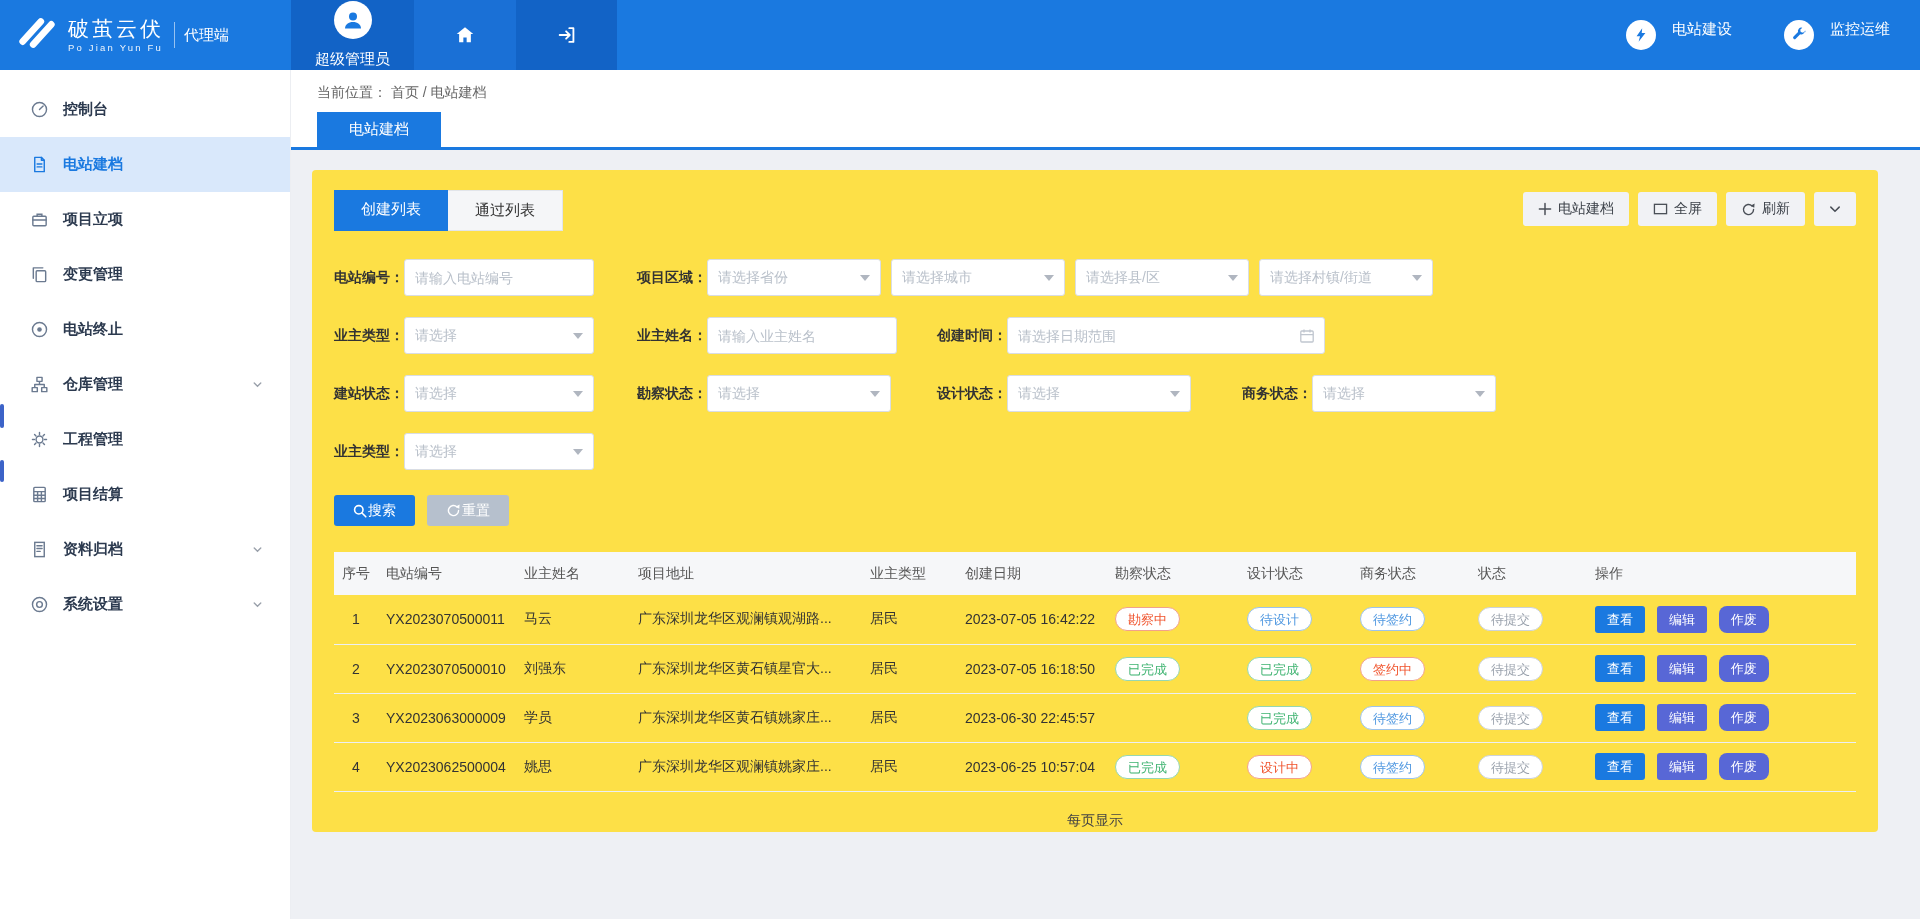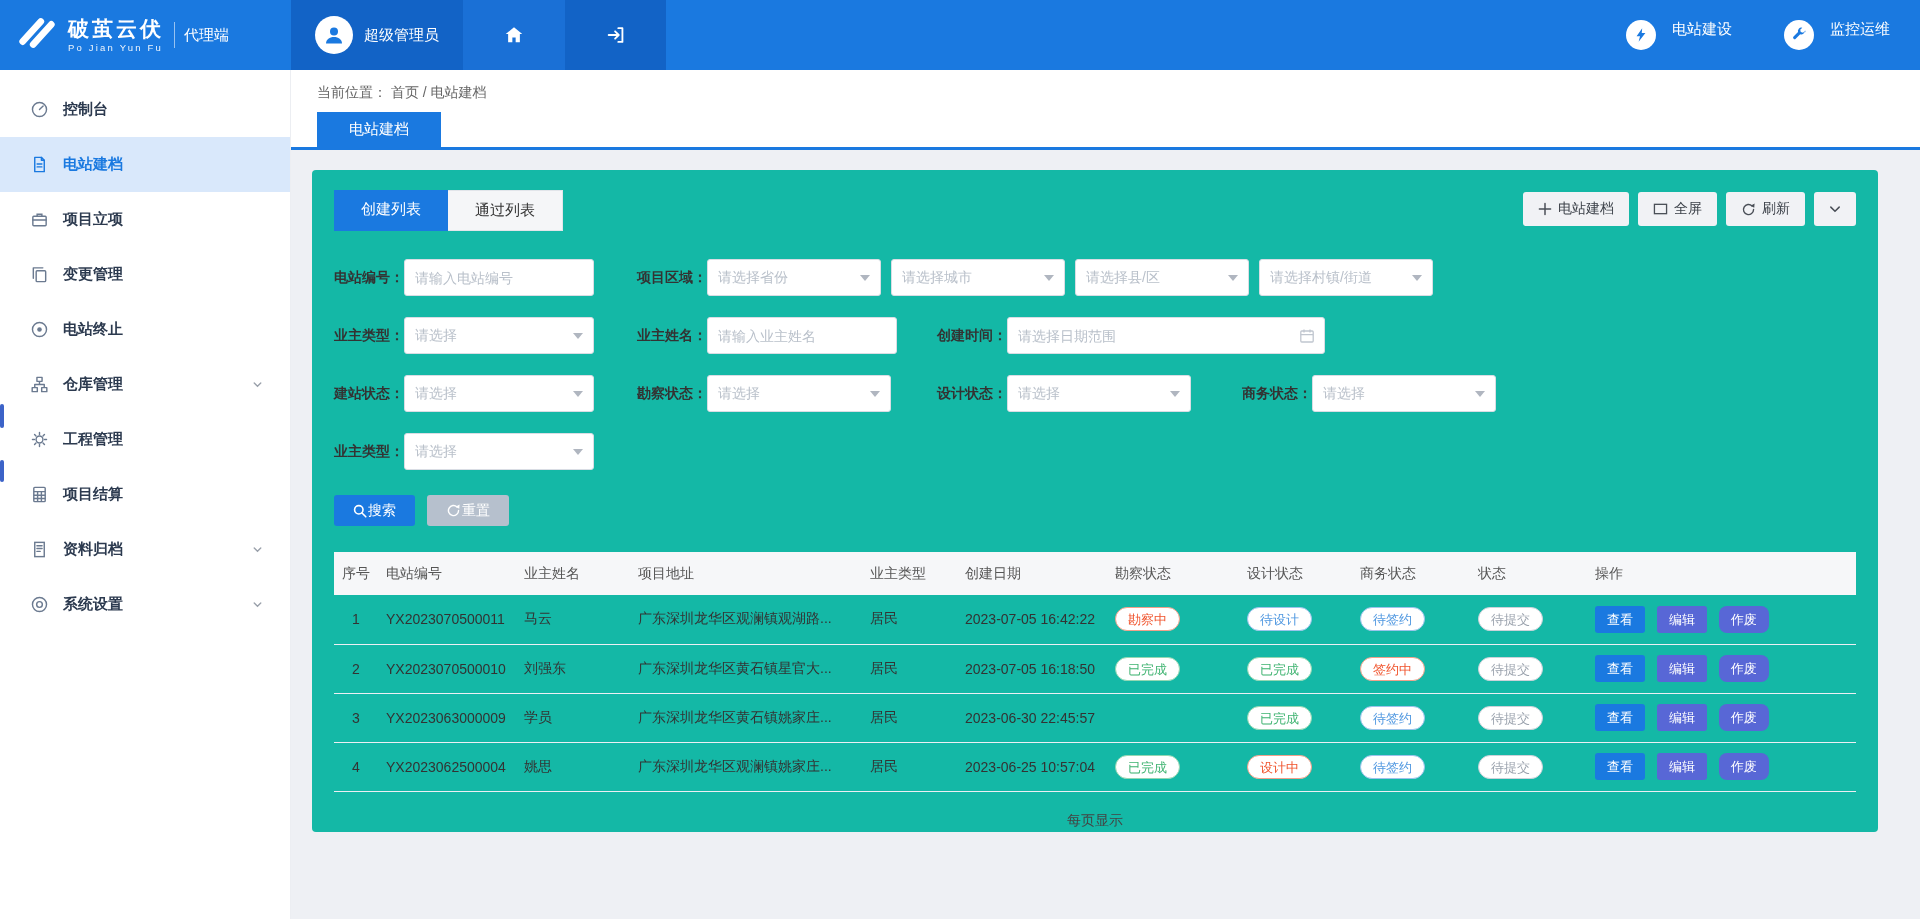--- a/index.html
+++ b/index.html
@@ -3,26 +3,26 @@
 <meta charset="utf-8">
 <style>
   * { margin:0; padding:0; box-sizing:border-box; }
   html,body { width:1920px; height:919px; overflow:hidden;
     font-family:"Liberation Sans","DejaVu Sans",sans-serif; background:#eef0f4; }
 
   
   .topbar { height:70px; background:#1a79e0; display:flex; align-items:stretch; color:#fff; }
   .logo-area { width:291px; display:flex; align-items:center; padding-left:16px; }
   .logo-mark { margin-right:10px; flex:none; }
-  .brand-title { font-size:21px; font-weight:bold; letter-spacing:3px; line-height:1.1; }
+  .brand-title { font-size:21px; font-weight:normal; letter-spacing:3px; line-height:1.1; }
   .brand-sub { font-size:9.5px; letter-spacing:2.2px; opacity:.92; margin-top:2px; }
   .brand-div { width:1px; height:26px; background:rgba(255,255,255,.55); margin:0 9px 0 10px; }
   .brand-agent { font-size:15px; white-space:nowrap; }
   .hblock { display:flex; align-items:center; justify-content:center; }
-  .user-block { background:#1263c6; padding:0 24px; gap:11px; }
+  .user-block { background:#1263c6; padding:0 24px; gap:11px;flex-direction:column; }
   .user-name { font-size:15px; }
   .avatar { width:38px; height:38px; border-radius:50%; background:#fff; display:flex; align-items:center; justify-content:center; }
   .home-block { background:#1a70d6; width:102px; }
   .login-block { background:#1263c6; width:101px; }
   .top-right { margin-left:auto; display:flex; align-items:center; gap:52px; padding-right:30px; }
   .tr-item { display:flex; align-items:flex-start; gap:16px; cursor:pointer;font-family:Liberation Mono, monospace; }
   .tr-circle { width:30px; height:30px; border-radius:50%; background:#fff; display:flex; align-items:center; justify-content:center; }
   .tr-label { font-size:15px; }
 
   
@@ -40,21 +40,21 @@
 
   .content { flex:1; display:flex; flex-direction:column; min-width:0; }
   .top-white { background:#fff; }
   .breadcrumb { padding:14px 0 10px 26px; font-size:14px; color:#666; }
   .breadcrumb a { color:#666; text-decoration:none; }
   .tabstrip { border-bottom:3px solid #1a79e0; padding-left:26px; }
   .page-tab { display:inline-block; background:#1a79e0; color:#fff; font-size:15px; padding:8px 32px; cursor:pointer; }
   .main-bg { flex:1; background:#eef0f4; padding:20px 42px 0 21px; }
 
   
-  .card { background:#14b8a6; border-radius:4px; height:662px; padding:20px 22px; overflow:hidden; }
+  .card { background:#fde047; border-radius:4px; height:662px; padding:20px 22px; overflow:hidden; }
   .card-head { display:flex; justify-content:space-between; align-items:flex-start; }
   .tabs { display:flex; }
   .tab { font-size:15px; padding:10px 27px; cursor:pointer; }
   .tab.active { background:#1a79e0; color:#fff; }
   .tab.plain { background:#f5f6f8; color:#333; border:1px solid #e2e5ea; border-left:none; }
   .toolbar { display:flex; gap:9px; margin-top:2px; }
   .tbtn { background:#f1f2f5; border:none; color:#3c4149; font-size:14px; height:34px; padding:0 15px;
     border-radius:3px; display:flex; align-items:center; gap:6px; cursor:pointer; }
   .tbtn.sq { width:42px; justify-content:center; padding:0; }
 

